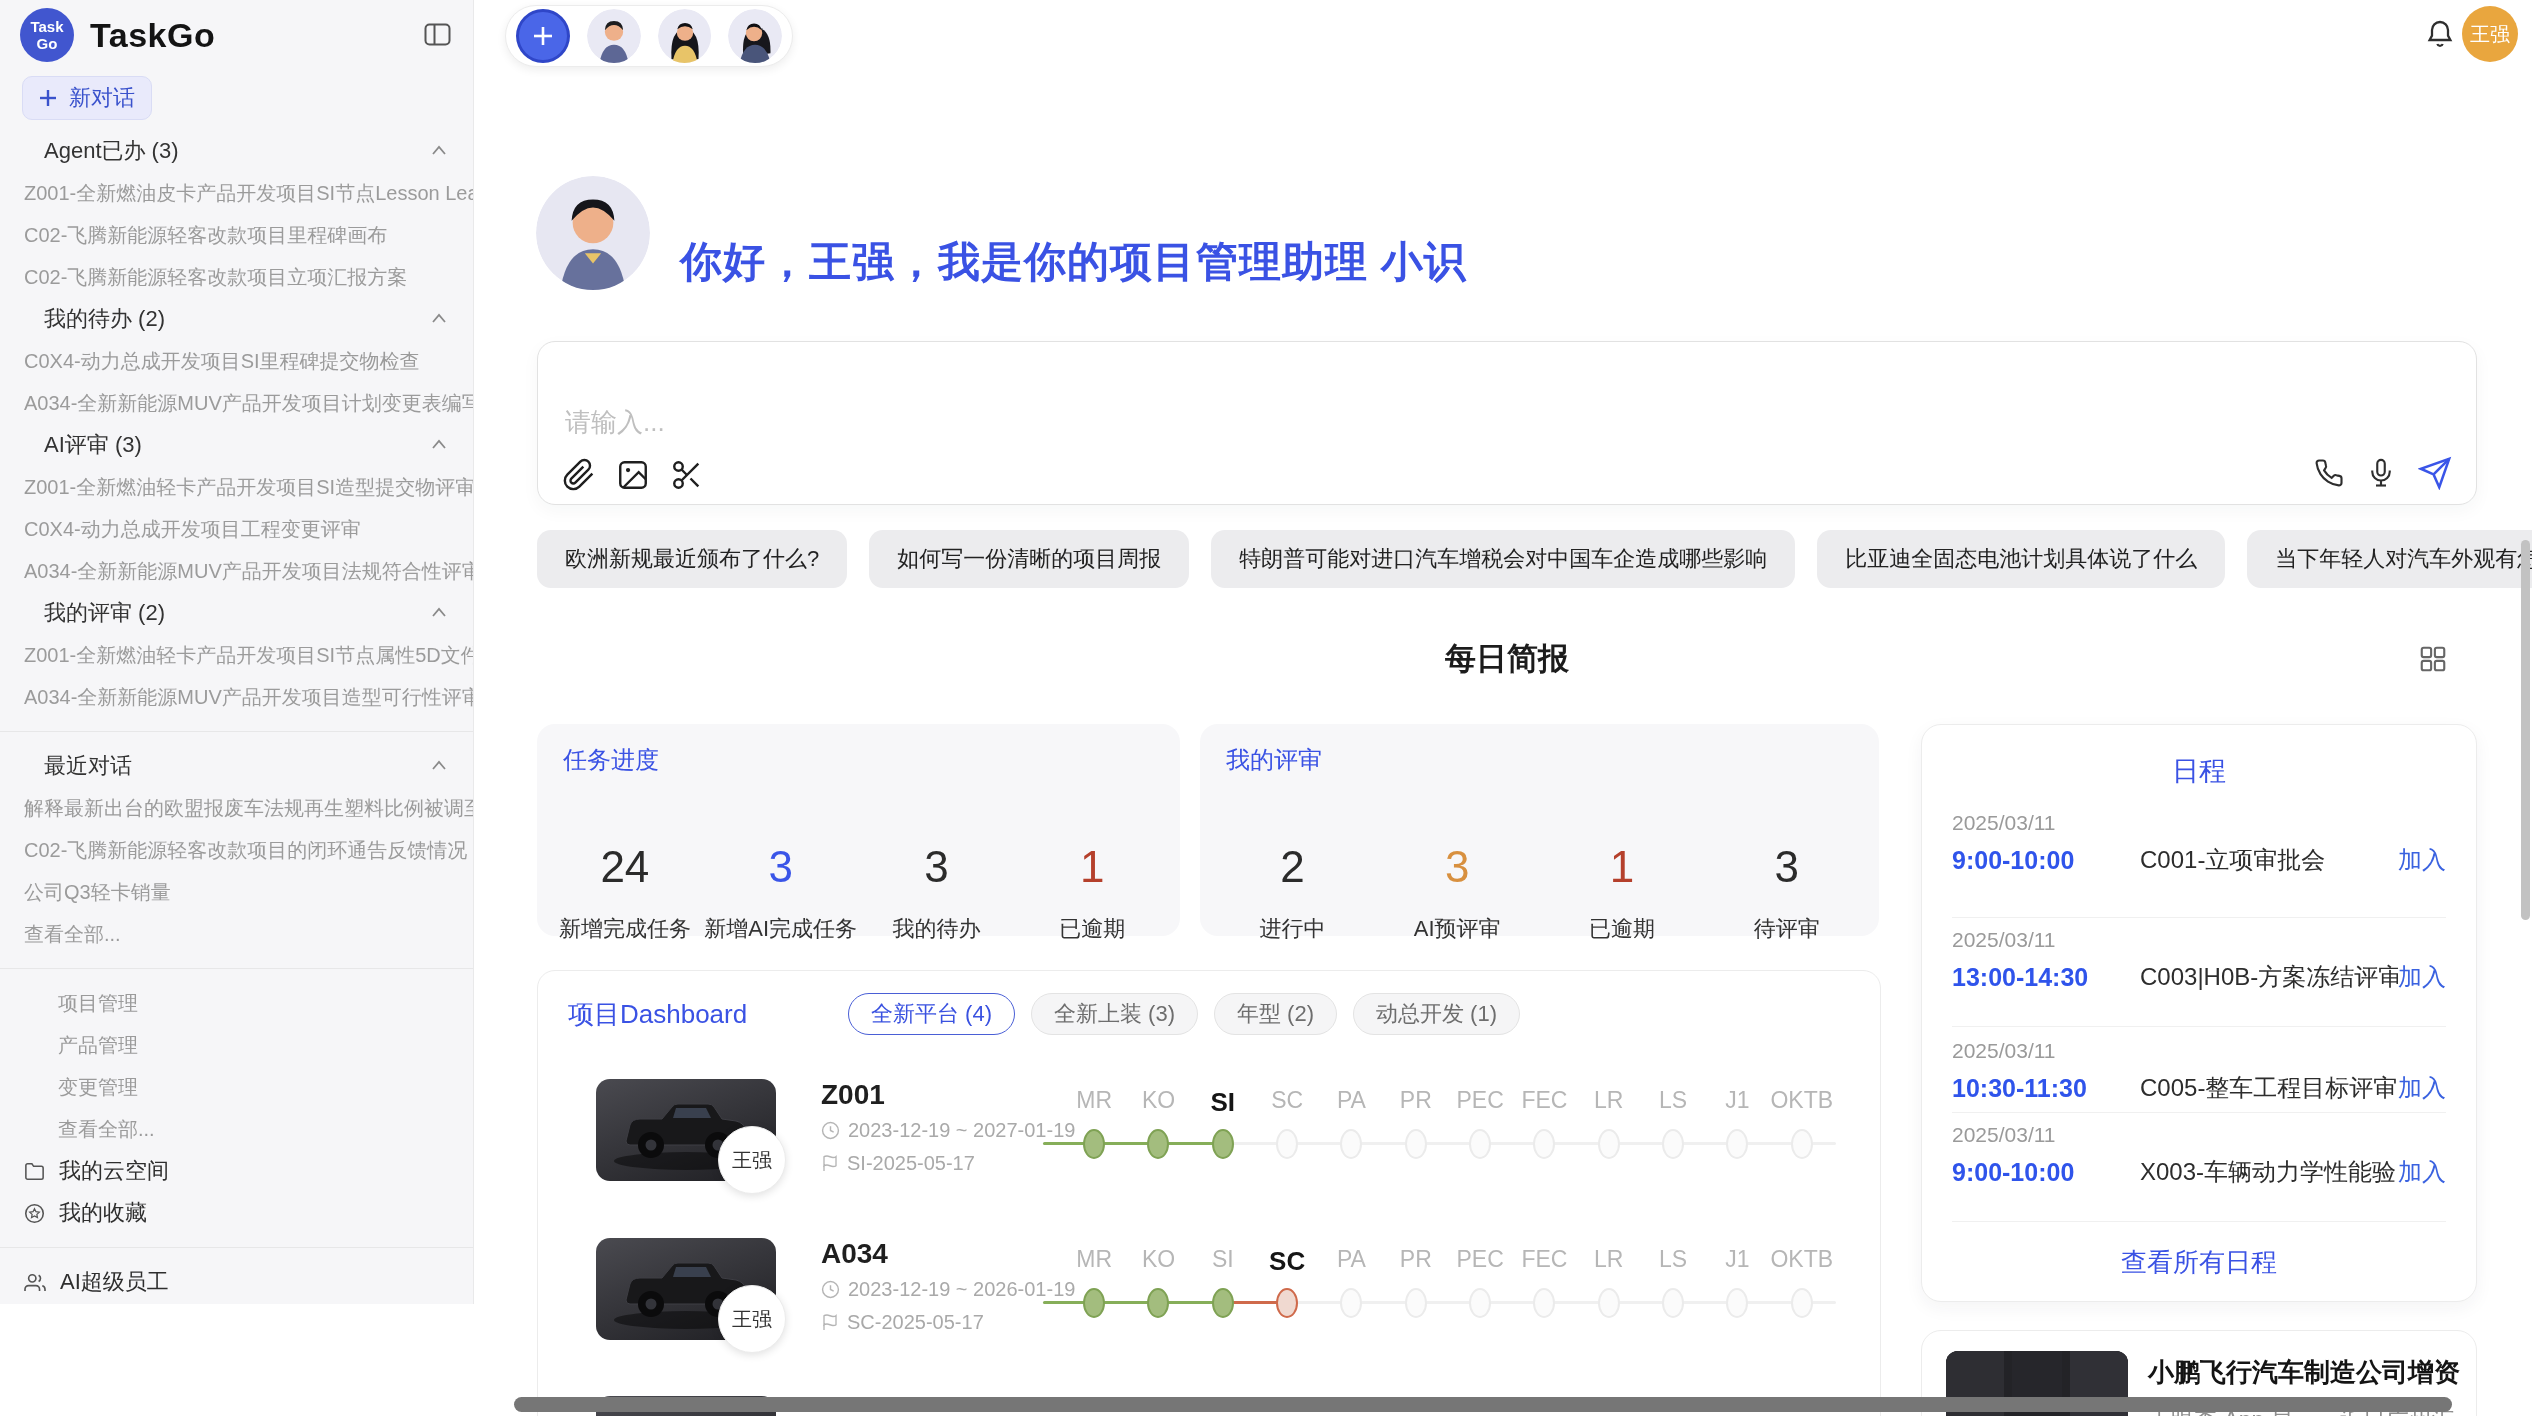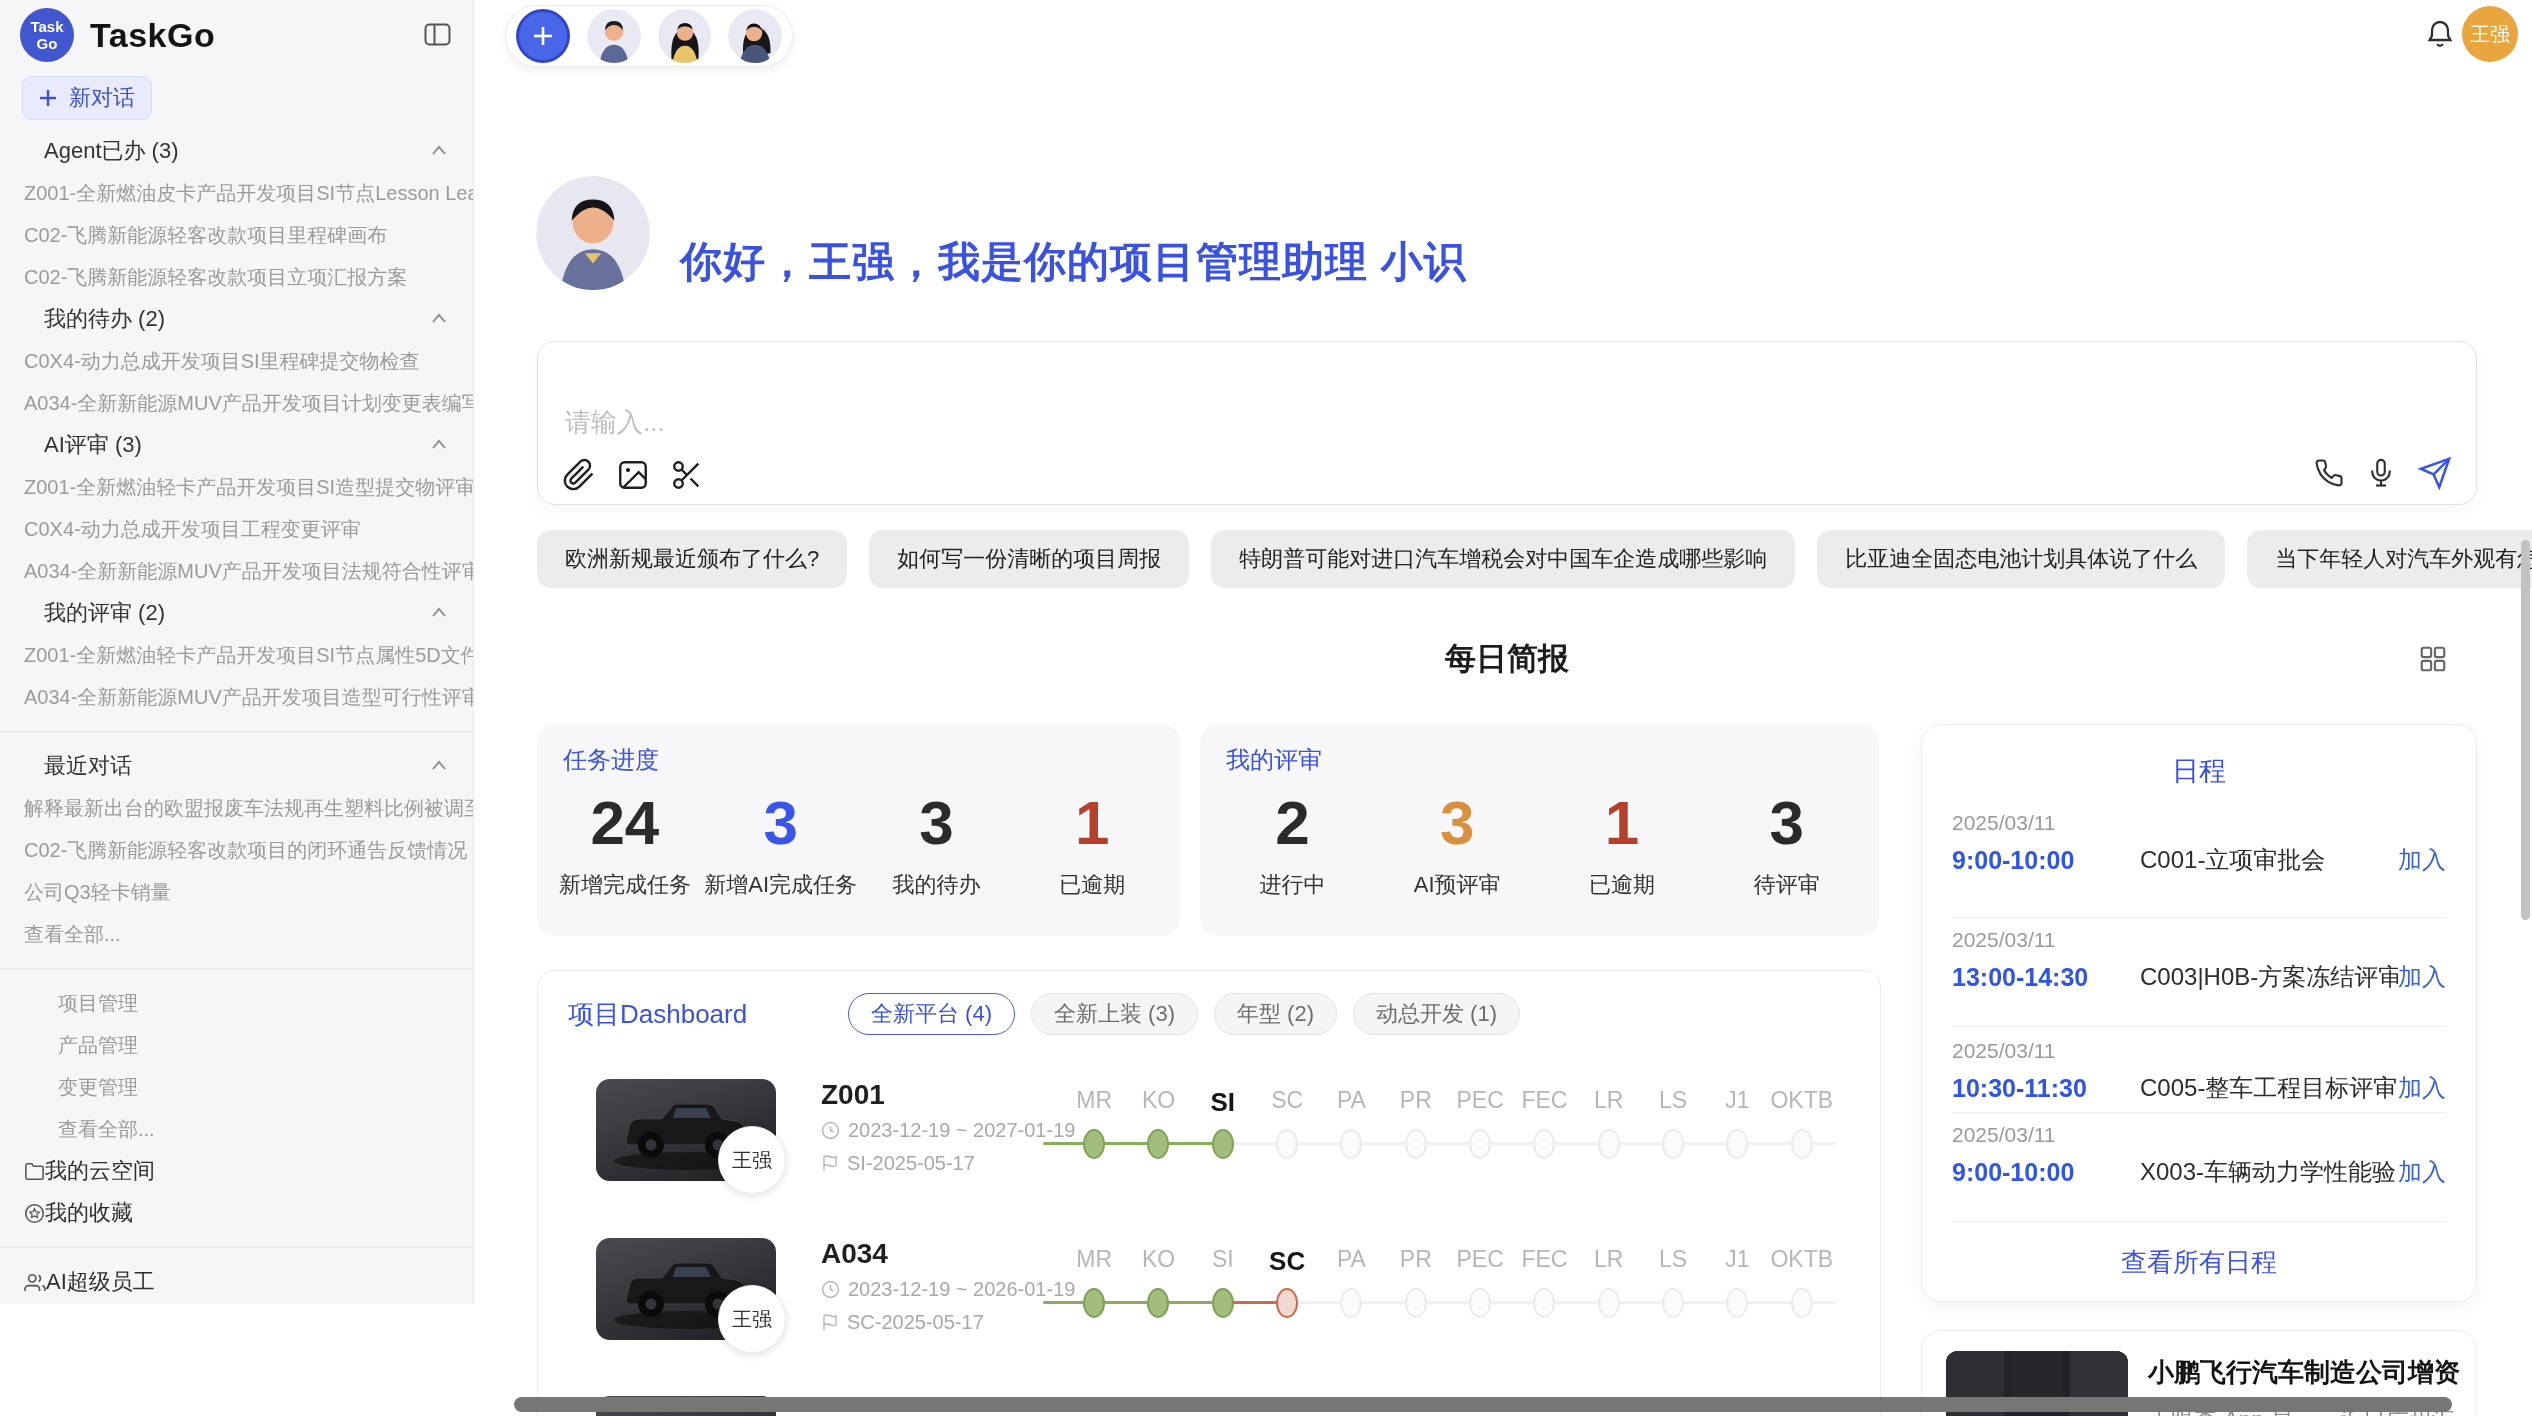--- a/index.html
+++ b/index.html
@@ -11,21 +11,21 @@
   .side-head{height:70px;display:flex;align-items:center;padding:0 20px;position:relative;}
   .logo{width:54px;height:54px;border-radius:50%;background:#4156cf;color:#fff;display:flex;flex-direction:column;align-items:center;justify-content:center;font-size:15px;font-weight:bold;line-height:17px;}
   .app-name{font-size:34px;font-weight:700;margin-left:16px;color:#141414;letter-spacing:.5px;}
   .collapse-btn{position:absolute;right:22px;top:23px;cursor:pointer;}
   .new-chat{margin:6px 22px 10px;height:44px;border-radius:10px;background:#e9eafb;border:1px solid #d9dcf5;color:#3a52cc;font-size:22px;display:flex;align-items:center;gap:12px;padding:0 16px;font-weight:500;cursor:pointer;}
   .srow{height:42px;display:flex;align-items:center;padding:0 24px;font-size:20px;color:#9b9b9b;white-space:nowrap;overflow:hidden;cursor:pointer;}
   .shead{height:42px;display:flex;align-items:center;justify-content:space-between;padding:0 24px;font-size:22px;color:#333;cursor:pointer;margin-left:20px;}
   .shead .ttl{display:flex;align-items:center;gap:12px;}
   .sdiv{height:1px;background:#e7e7e8;margin:13px 0;}
   .indent{padding-left:58px;}
-  .irow{height:42px;display:flex;align-items:center;padding:0 24px;font-size:22px;color:#2e2e2e;cursor:pointer;}
+  .irow{height:42px;display:flex;align-items:center;gap:14px;padding:0 24px;font-size:22px;color:#2e2e2e;cursor:pointer;}
 
   
   .topbar-pill{position:absolute;left:505px;top:5px;width:288px;height:62px;border-radius:34px;background:#fff;border:1px solid #ececec;box-shadow:0 3px 10px rgba(0,0,0,.07);display:flex;align-items:center;gap:17px;padding:0 10px;box-sizing:border-box;}
   .plus-btn{width:54px;height:54px;border-radius:50%;background:#4a66e8;border:3px solid #2f46c8;box-sizing:border-box;display:flex;align-items:center;justify-content:center;cursor:pointer;}
   .mini-avatar{width:54px;height:54px;border-radius:50%;overflow:hidden;cursor:pointer;}
   .bell{position:absolute;left:2424px;top:18px;cursor:pointer;}
   .user-chip{position:absolute;left:2462px;top:6px;width:56px;height:56px;border-radius:50%;background:#e9a63e;color:#fff;font-size:20px;display:flex;align-items:center;justify-content:center;cursor:pointer;}
 
   
   .greet-avatar{position:absolute;left:536px;top:176px;width:114px;height:114px;border-radius:50%;overflow:hidden;}
@@ -42,21 +42,21 @@
   .chips{position:absolute;left:537px;top:530px;display:flex;gap:22px;}
   .chip{height:58px;border-radius:14px;background:#ececee;color:#222;font-size:22px;display:flex;align-items:center;padding:0 28px;white-space:nowrap;cursor:pointer;}
 
   
   .brief-title{position:absolute;left:537px;top:638px;width:1940px;text-align:center;font-size:31px;font-weight:700;color:#1c1c1c;}
   .brief-grid-icon{position:absolute;left:2418px;top:644px;cursor:pointer;}
   .stat-card{position:absolute;top:724px;height:212px;border-radius:18px;background:#f7f7f9;}
   .stat-card .card-title{position:absolute;left:26px;top:20px;font-size:24px;color:#3a52e4;}
   .stats{position:absolute;left:10px;right:10px;top:62px;display:flex;}
   .stat{flex:1;text-align:center;}
-  .stat .num{font-size:62px;font-weight:700;line-height:74px;}
+  .stat .num{font-size:44px;font-weight:400;line-height:74px;margin-top:44px;}
   .stat .lbl{font-size:22px;color:#333;margin-top:10px;}
   .tone-dark{color:#2b2b2b;} .tone-blue{color:#3a55e8;} .tone-red{color:#b5402c;} .tone-orange{color:#d8903f;}
 
   
   .dash-card{position:absolute;left:537px;top:970px;width:1342px;height:470px;border:1px solid #ececec;border-radius:18px;background:#fff;overflow:hidden;}
   .dash-title{position:absolute;left:30px;top:26px;font-size:26px;color:#3a52e4;}
   .dash-tabs{position:absolute;left:310px;top:22px;display:flex;gap:16px;}
   .dtab{height:42px;line-height:40px;border-radius:21px;padding:0 22px;font-size:22px;box-sizing:border-box;background:#f5f5f6;border:1px solid #e3e3e3;color:#6e6e6e;cursor:pointer;white-space:nowrap;}
   .dtab.active{background:#fff;border:1.5px solid #4a5fd6;color:#3a52e0;}
   .pimg{position:absolute;left:58px;width:180px;height:102px;border-radius:14px;overflow:hidden;background:linear-gradient(160deg,#4a4a50,#1e1e22);}

